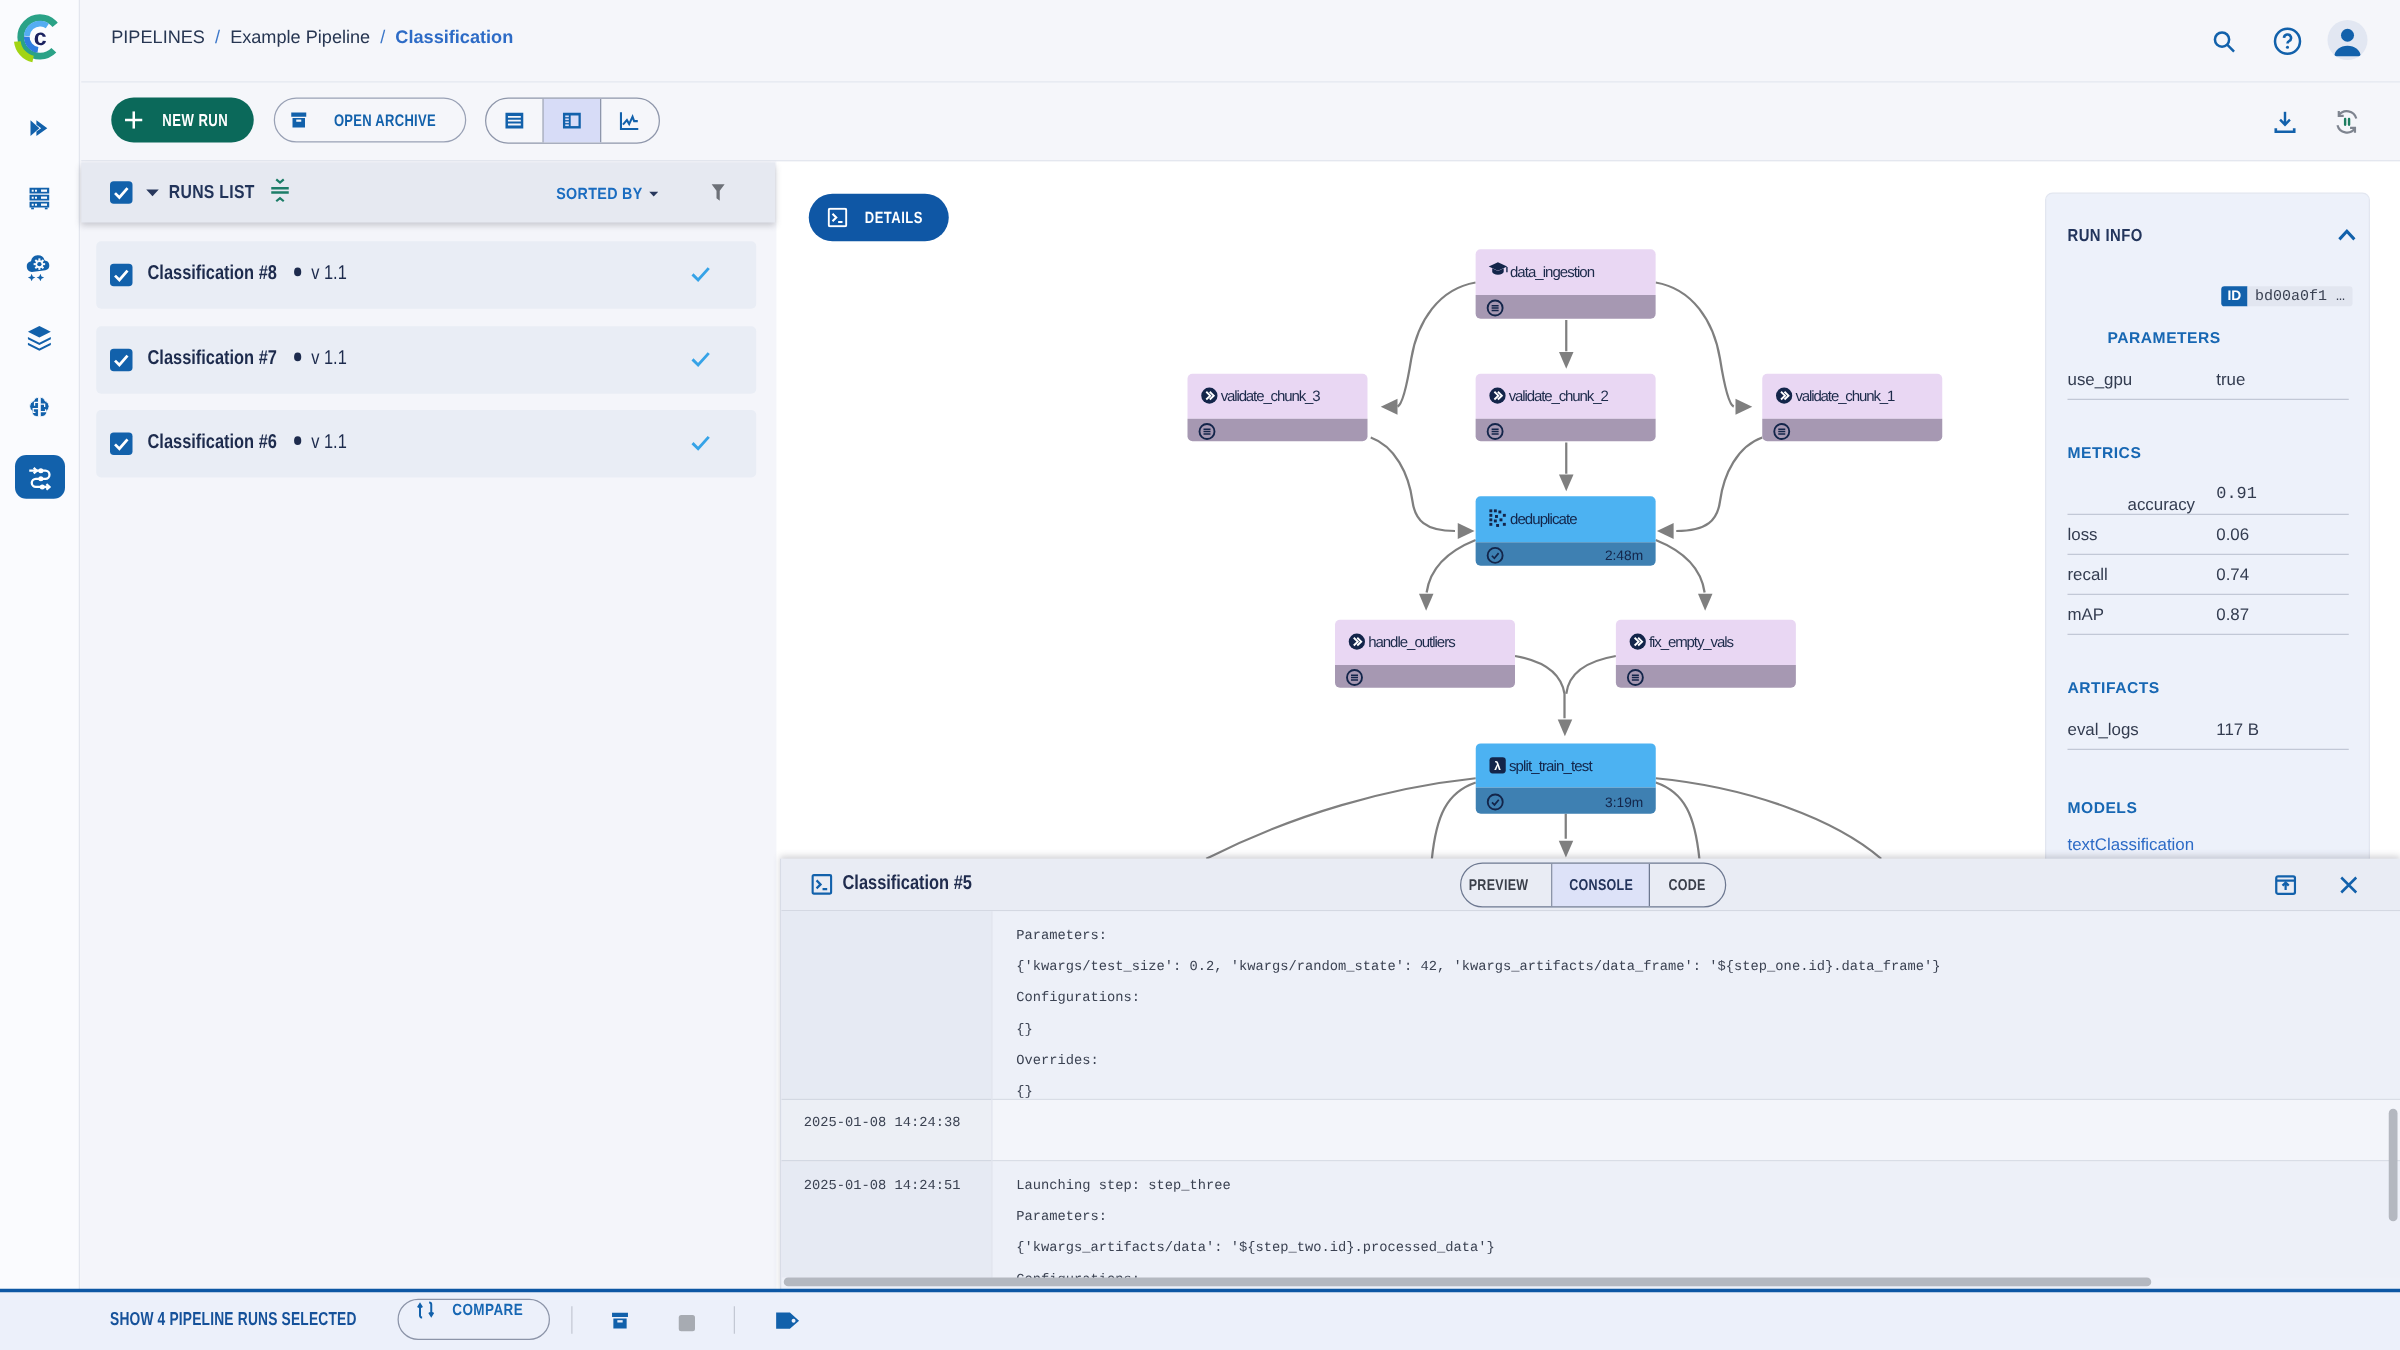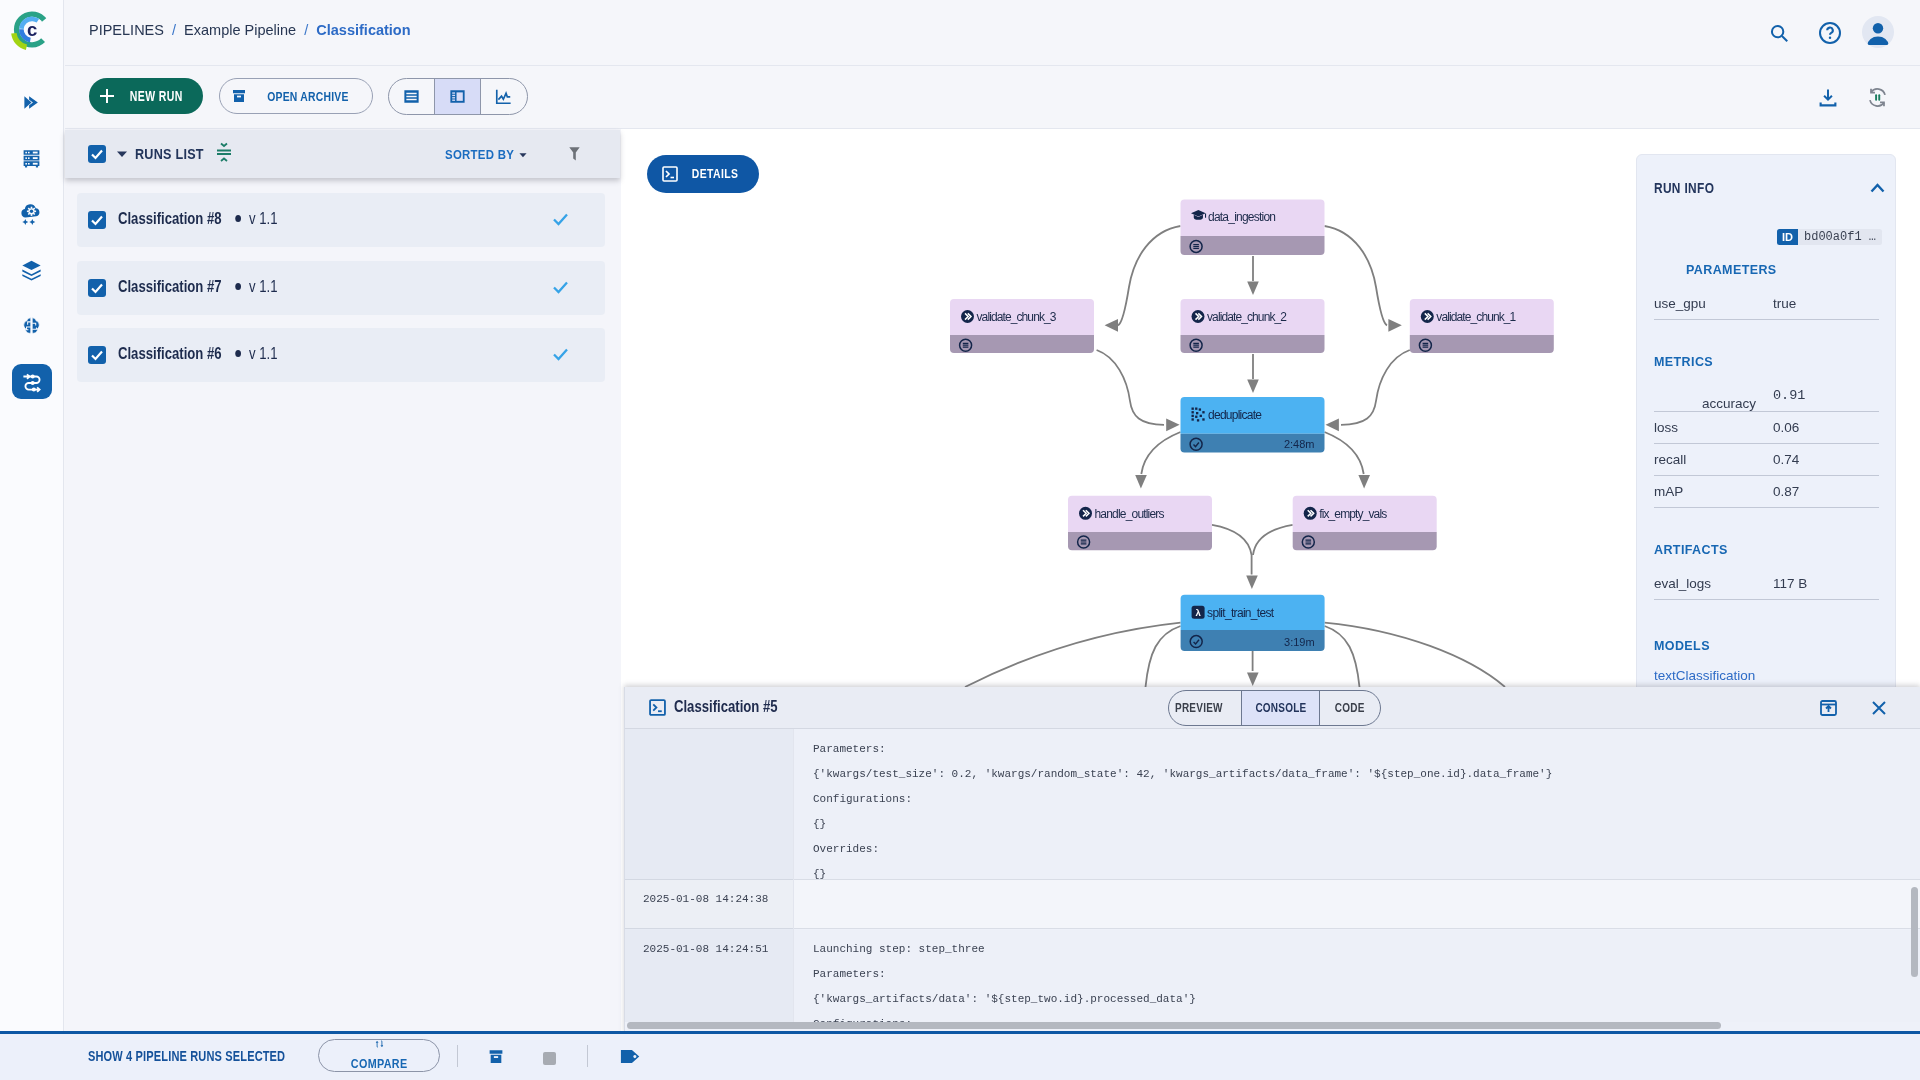--- a/index.html
+++ b/index.html
@@ -468,21 +468,21 @@
     </div>
   </div>
 
   <div class="abs" style="left:627px; top:1021.7px; width:1094px; height:7px; background:#b4b8c0; border-radius:3.5px;"></div>
   <div class="abs" style="left:1911px; top:887px; width:7px; height:90px; background:#b4b8c0; border-radius:3.5px;"></div>
 
   <div class="abs" style="left:0; top:1031px; width:1920px; height:2.5px; background:#0d57a4;"></div>
 
   <div class="abs" id="botbar" style="left:0; top:1033.5px; width:1920px; height:46.5px; background:#ecf0fa;">
     <div class="abs bold" style="left:88px; top:13px; font-size:15px; color:#15519a; letter-spacing:0.2px; transform:scaleX(0.735); transform-origin:left center;">SHOW 4 PIPELINE RUNS SELECTED</div>
-    <div class="abs" style="left:318px; top:5.5px; width:122px; height:33px; border:1.5px solid #8c94a8; border-radius:17px; display:flex; align-items:center; justify-content:center; gap:8px;flex-direction:column;">
+    <div class="abs" style="left:318px; top:5.5px; width:122px; height:33px; border:1.5px solid #8c94a8; border-radius:17px; display:flex; justify-content:center; gap:8px;">
       <svg width="15" height="16" viewBox="0 0 16 16" fill="none" stroke="#1261ab" stroke-width="1.7">
           <path d="M5 14.5 a1.8 1.8 0 0 1 -1.8 -1.8 V3 M1.4 5.8 L3.2 3 L5 5.8"></path>
           <path d="M11 1.5 a1.8 1.8 0 0 1 1.8 1.8 V13 M11 10.2 L12.8 13 L14.6 10.2"></path>
         </svg>
       <span class="bold" style="font-size:13px; color:#1767b3; letter-spacing:0.4px; transform:scaleX(0.83); transform-origin:center;">COMPARE</span>
     </div>
     <div class="abs" style="left:457px; top:11px; width:1px; height:22px; background:#c3c8d4;"></div>
     <svg class="abs" style="left:487px; top:14px;" width="18" height="17" viewBox="0 0 24 24" fill="#1261ab">
         <path d="M3 3 h18 v5 h-18 Z M4.5 9.5 h15 V21 h-15 Z"></path>
         <rect x="9" y="11.5" width="6" height="2.6" fill="#ecf0fa"></rect>

